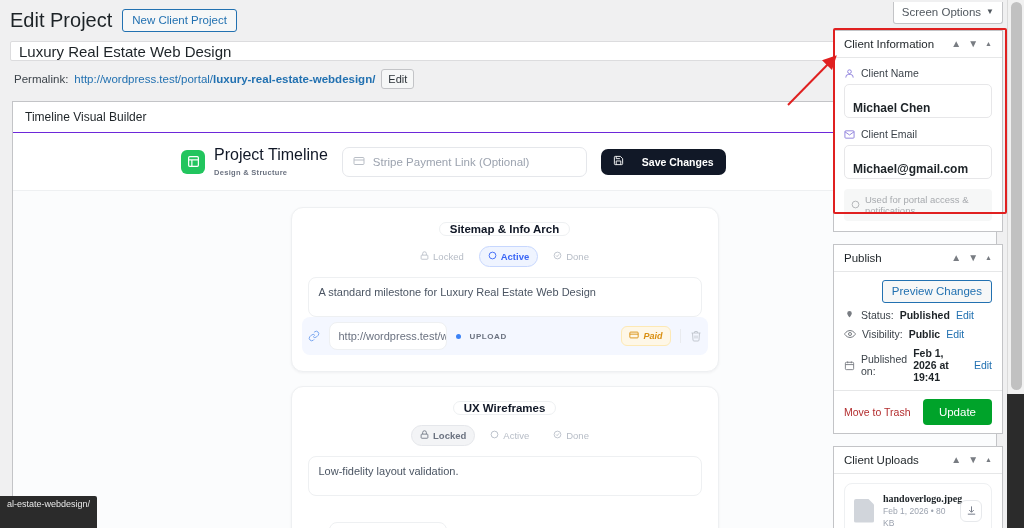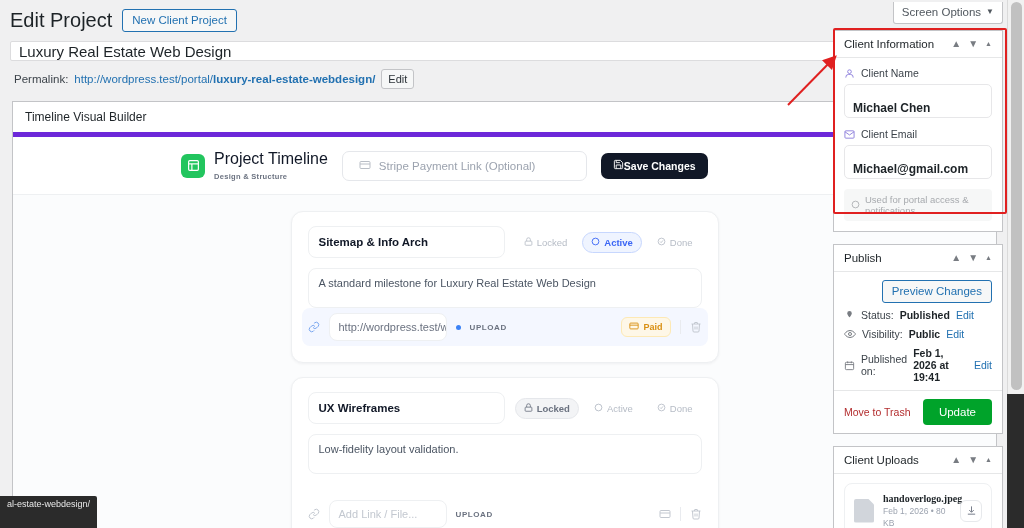--- a/index.html
+++ b/index.html
@@ -57,59 +57,59 @@
     border-radius: 3px; padding: 1px 6px; font-size: 11px; cursor: pointer;
   }
 
   
   .metabox {
     margin: 12px 10px 0 12px; background: #fff;
     border: 1px solid #c3c4c7; border-radius: 0;
   }
   .metabox-head {
     padding: 8px 12px; font-size: 12px; color: #1d2327;
-    border-bottom: 5px solid #6d28d9;
+    border-bottom: 1px solid #6d28d9;
   }
   .builder { background: #fbfcfd; }
 
   .builder-top {
     display: flex; align-items: center; gap: 14px;
     padding: 12px 18px 12px 18px;
     border-bottom: 1px solid #eef0f2;
     background: #ffffff;
   }
   .brand { display: flex; align-items: center; gap: 9px; margin-left: 150px; }
   .brand-icon {
     width: 24px; height: 24px; border-radius: 6px;
     background: #22c55e; display: flex; align-items: center; justify-content: center;
   }
   .brand-txt h2 { font-size: 16px; font-weight: 400; color: #111827; line-height: 19px; }
   .brand-txt span { font-size: 7.5px; font-weight: 700; color: #6b7280; letter-spacing: .3px; }
 
   .stripe-input {
     flex: 0 0 245px; height: 30px; background: #fff;
     border: 1px solid #e5e7eb; border-radius: 7px;
-    display: flex; align-items: center; gap: 8px; padding: 0 16px;
+    display: flex; align-items: center; gap: 8px; padding: 0 10px;
     color: #9ca3af; font-size: 11.5px;
   }
   .btn-dark {
     background: #111827; color: #fff; border: none; border-radius: 7px;
     height: 26px; padding: 0 12px; font-size: 10.5px; font-weight: 700;
-    display: flex; align-items: center; gap: 0; cursor: pointer;
+    display: flex; align-items: center; gap: 18px; cursor: pointer;
   }
 
   .builder-body { padding: 16px 0 0 0; }
 
   .mcard {
     width: 428px; margin: 0 auto 14px auto; background: #fff;
     border: 1px solid #eef0f2; border-radius: 12px;
     box-shadow: 0 1px 3px rgba(16,24,40,.05);
     padding: 14px 16px 16px 16px;
   }
-  .mrow1 { display: flex; align-items: center; gap: 10px; }
+  .mrow1 { display: flex; align-items: center; gap: 10px; flex-direction: column; }
   .mtitle {
     flex: 1; height: 32px; border: 1px solid #eef0f2; border-radius: 8px;
     display: flex; align-items: center; padding: 0 10px;
     font-size: 11.5px; font-weight: 700; color: #111827;
   }
   .pills { display: flex; align-items: center; gap: 6px; }
   .pill {
     display: flex; align-items: center; gap: 4px;
     padding: 4px 8px; border-radius: 999px; font-size: 9.5px; color: #b6bcc6;
     border: 1px solid transparent; white-space: nowrap;
@@ -127,21 +127,21 @@
     display: flex; align-items: center; padding: 0 9px; font-size: 11px;
     color: #6b7280; background: #fff; overflow: hidden; white-space: nowrap;
   }
   .lnk-input.empty { color: #c3c8d0; }
   .dot { width: 5px; height: 5px; border-radius: 50%; background: #3b82f6; }
   .upload-lbl { font-size: 8px; font-weight: 700; letter-spacing: .6px; color: #6b7280; }
   .spacer { flex: 1; }
   .badge-paid {
     display: flex; align-items: center; gap: 4px;
     background: #fef7e7; border: 1px solid #fde9b5; color: #d98f12;
-    border-radius: 6px; padding: 3px 7px; font-size: 9px; font-weight: 700;
+    border-radius: 6px; padding: 3px 7px; font-size: 9px; font-weight: 700; font-style: italic;
   }
   .vsep { width: 1px; height: 14px; background: #e9ebef; }
   .icon-btn { color: #c3c8d0; display: flex; align-items: center; cursor: pointer; }
 
   .row1-hl { background: #f4f7ff; border-radius: 8px; margin: 0 -6px; padding: 5px 6px; }
 
   
   .sidebar { position: absolute; right: 21px; top: 30px; width: 170px; }
   .box {
     background: #fff; border: 1px solid #c3c4c7; margin-bottom: 12px;

